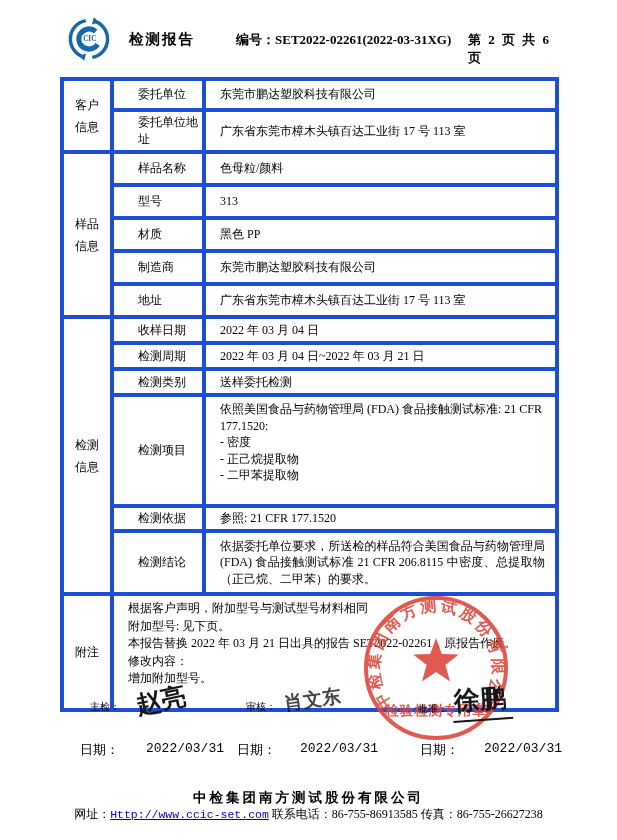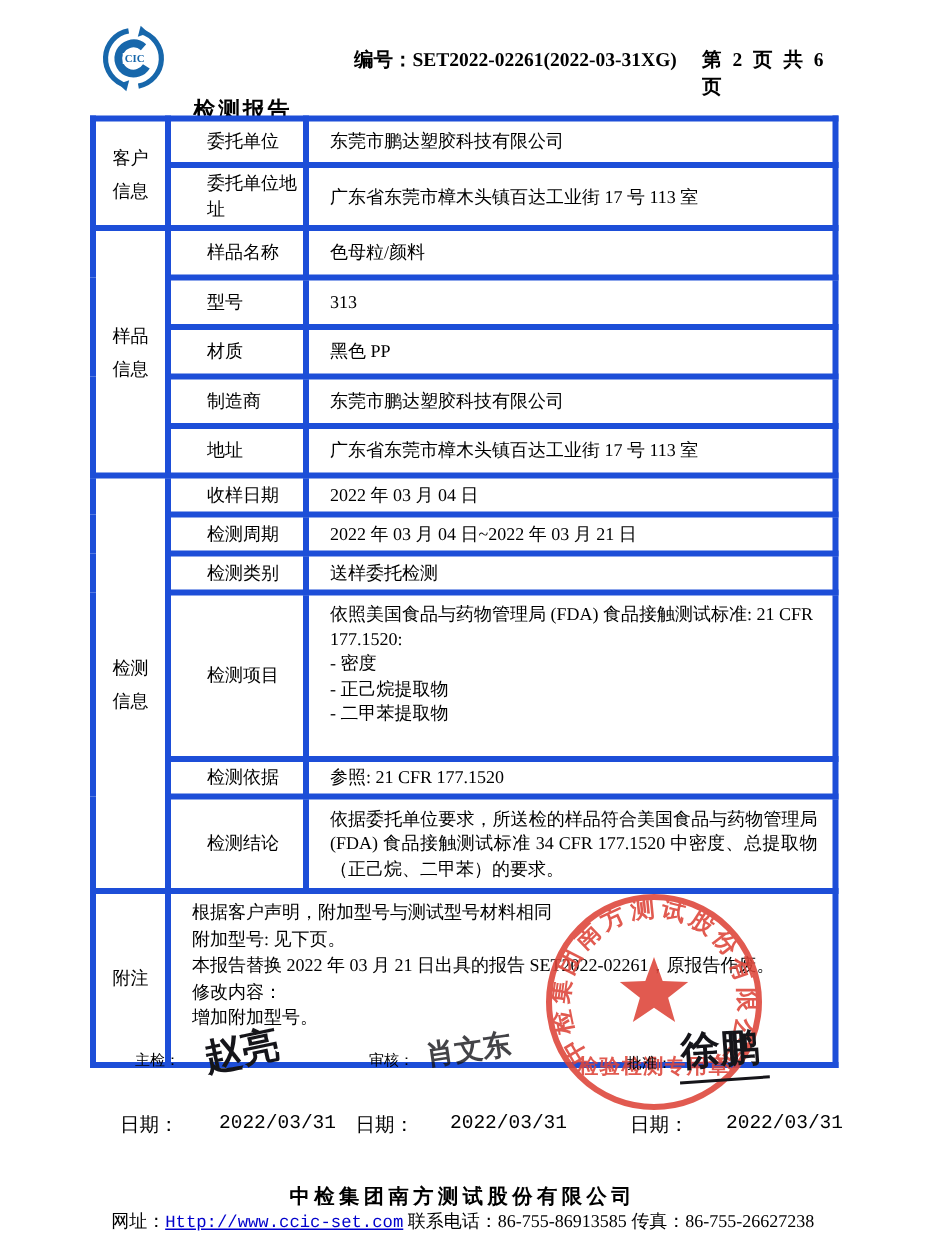--- a/index.html
+++ b/index.html
@@ -2,21 +2,21 @@
 <html><head>
 <meta charset="utf-8">
 <style>
   html,body{margin:0;padding:0;background:#ffffff;}
   .page{
     position:relative;width:562px;height:840px;background:#ffffff;overflow:hidden;
     font-family:"Liberation Serif","DejaVu Serif",serif;color:#000;
   }
   
   .logo{position:absolute;left:66px;top:16px;width:46px;height:46px;}
-  .report-title{position:absolute;left:129px;top:30px;font-size:14.5px;font-weight:bold;letter-spacing:2px;margin-top:34px;}
+  .report-title{position:absolute;left:129px;top:30px;font-size:14.5px;font-weight:bold;letter-spacing:2px;}
   .report-no{position:absolute;left:236px;top:31px;font-size:13px;font-weight:bold;}
   .page-info{position:absolute;left:468px;top:31px;font-size:13px;font-weight:bold;letter-spacing:2px;}
   
   table.report{position:absolute;left:60px;top:77px;width:499px;border-collapse:collapse;table-layout:fixed;z-index:0;}
   table.report td{border:4px solid #1d4ed8;font-size:12px;vertical-align:middle;word-break:break-word;}
   td.sec{text-align:center;padding:0 2px;}
   td.sec div{line-height:22px;}
   td.lbl{padding:2px 4px 2px 24px;}
   td.val{padding:2px 10px 2px 14px;}
   td.val.justify{text-align:justify;line-height:16.5px;padding-top:5px;padding-bottom:5px;}
@@ -128,21 +128,21 @@
             <div>- 正己烷提取物</div>
             <div>- 二甲苯提取物</div>
           </td>
       </tr>
       <tr style="height:25px">
         <td class="lbl">检测依据</td>
         <td class="val">参照: 21 CFR 177.1520</td>
       </tr>
       <tr>
         <td class="lbl">检测结论</td>
-        <td class="val justify">依据委托单位要求，所送检的样品符合美国食品与药物管理局 (FDA) 食品接触测试标准 34 CFR 177.1520 中密度、总提取物（正己烷、二甲苯）的要求。</td>
+        <td class="val justify">依据委托单位要求，所送检的样品符合美国食品与药物管理局 (FDA) 食品接触测试标准 21 CFR 206.8115 中密度、总提取物（正己烷、二甲苯）的要求。</td>
       </tr>
 
       <tr>
         <td class="sec">
             <div>附注</div>
           </td>
         <td class="val multiline notes" colspan="2">
             <div>根据客户声明，附加型号与测试型号材料相同</div>
             <div>附加型号: 见下页。</div>
             <div>本报告替换 2022 年 03 月 21 日出具的报告 SET2022-02261，原报告作废。</div>

